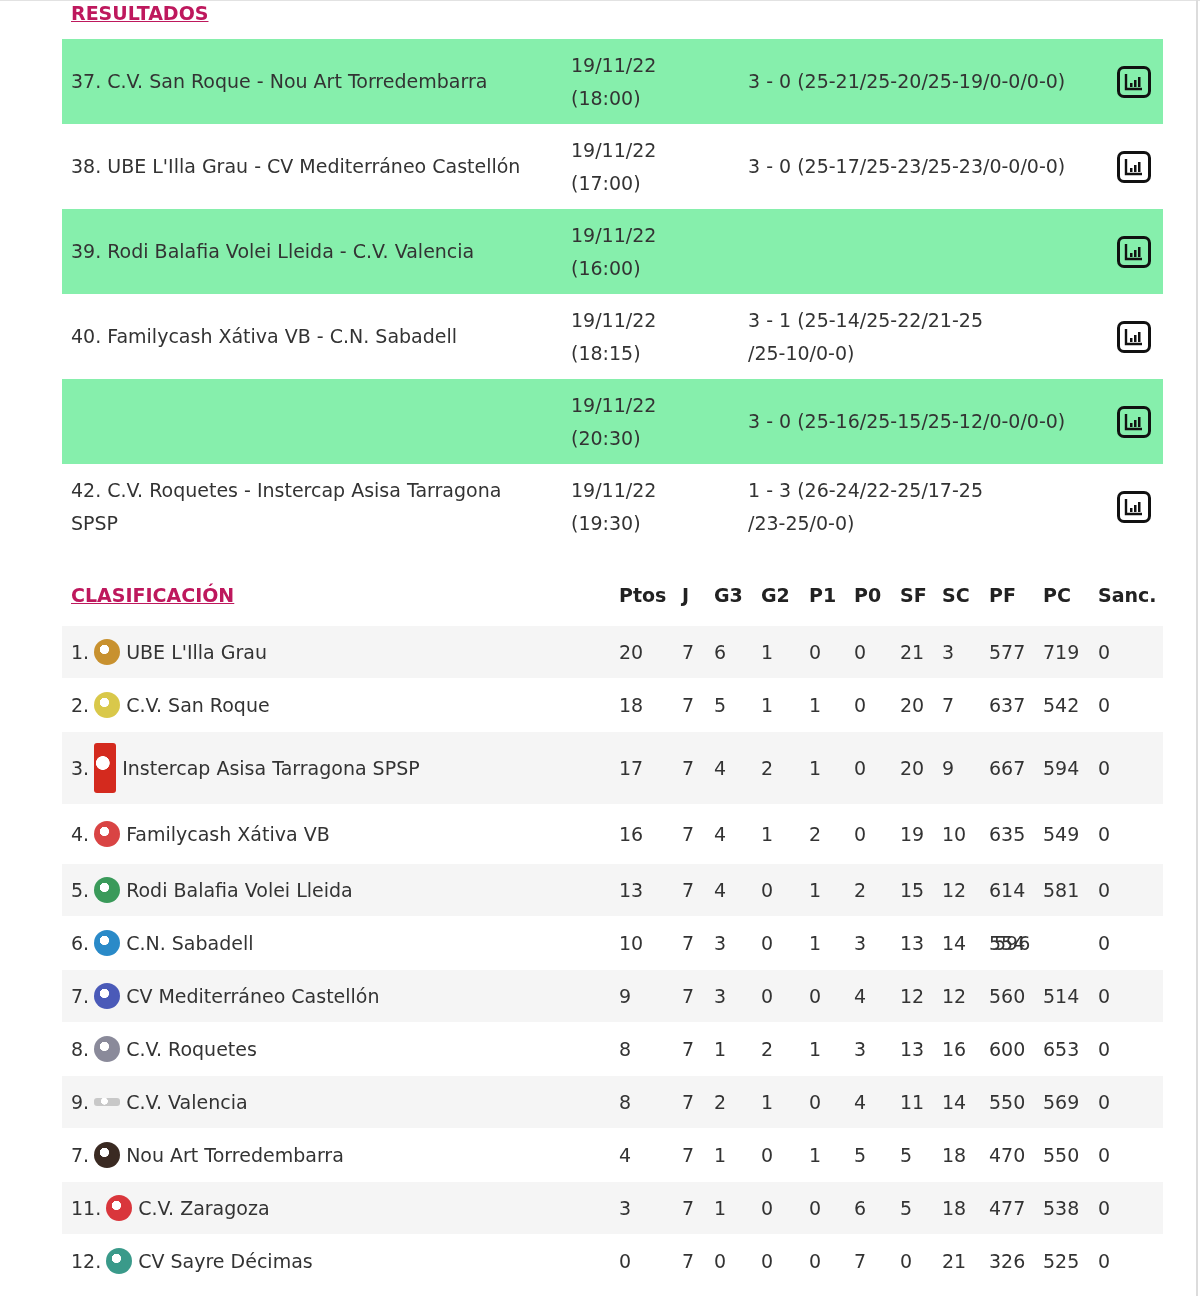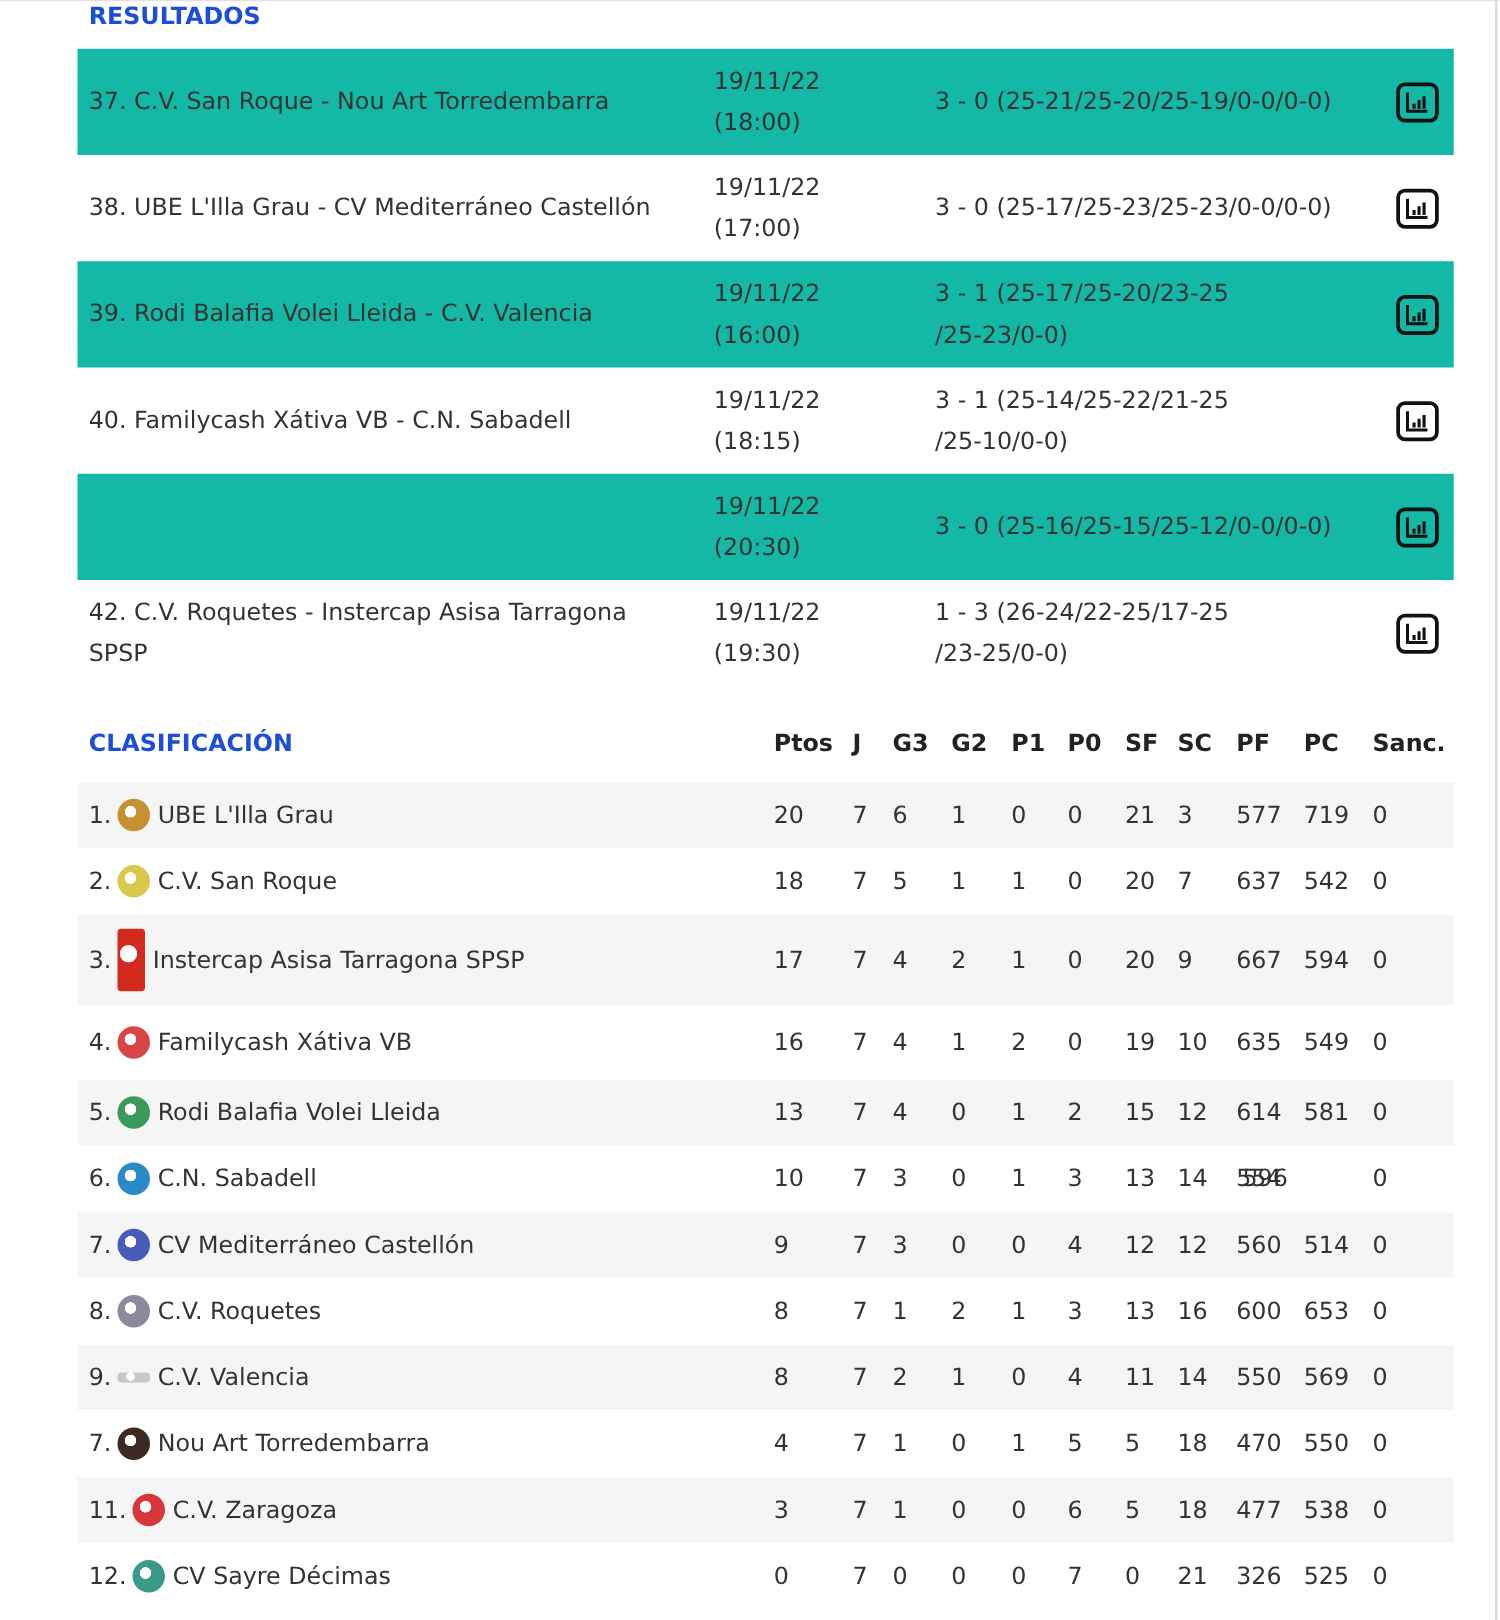--- a/index.html
+++ b/index.html
@@ -1,25 +1,25 @@
 <!DOCTYPE html>
 <html><head>
 <meta charset="utf-8">
 <style>
   html, body { margin:0; padding:0; background:#ffffff; }
   body { width:1200px; height:1296px; position:relative; overflow:hidden;
          font-family:"DejaVu Sans", "Liberation Sans", sans-serif; color:#333333; }
   .topline { position:absolute; left:0; top:0; width:1200px; height:1px; background:#e2e2e2; }
   .rightbar { position:absolute; left:1196px; top:0; width:2px; height:1296px; background:#dcdcdc; }
   .content { position:absolute; left:62px; top:0; width:1101px; }
-  .section-title { font-weight:bold; font-size:19px; color:#1d4ed8; padding-left:9px; letter-spacing:0; }
+  .section-title { font-weight:bold; font-size:19px; color:#be185d; padding-left:9px; letter-spacing:0;text-decoration:underline; }
   #res-title { position:absolute; top:2px; left:0; }
   .results { position:absolute; top:39px; left:0; width:1101px; }
   .res-row { position:relative; height:85px; display:flex; align-items:center; }
-  .res-row.alt { background:#14b8a6; }
+  .res-row.alt { background:#86efac; }
   .res-match { position:absolute; left:9px; width:470px; font-size:19px; line-height:33px; }
   .res-date { position:absolute; left:509px; width:150px; font-size:19px; line-height:33px; }
   .res-score { position:absolute; left:686px; width:345px; font-size:19px; line-height:33px; }
   .stats-btn { position:absolute; left:1055px; width:34px; height:32px; border:3px solid #111; border-radius:7px;
                box-sizing:border-box; cursor:pointer; }
   .stats-btn svg { position:absolute; left:4px; top:3px; }
 
   #cls-header { position:absolute; top:584px; left:0; width:1101px; height:34px; font-weight:bold; font-size:19px; color:#222; }
   #cls-header .section-title { position:absolute; left:0; top:0; }
   .col { position:absolute; text-align:left; }
@@ -63,21 +63,20 @@
             <path d="M2 2 V17 H18" stroke="#111" stroke-width="2.4" fill="none"></path>
             <rect x="6" y="11" width="2.5" height="4" fill="#111"></rect>
             <rect x="10" y="8" width="2.5" height="7" fill="#111"></rect>
             <rect x="14" y="5" width="2.5" height="10" fill="#111"></rect>
           </svg>
         </div>
       </div>
       <div class="res-row alt">
         <div class="res-match">39. Rodi Balafia Volei Lleida - C.V. Valencia</div>
         <div class="res-date"><span>19/11/22</span><br><span>(16:00)</span></div>
-        <div class="res-score"><span>3 - 1 (25-17/25-20/23-25</span><br><span>/25-23/0-0)</span></div>
         <div class="stats-btn">
           <svg width="20" height="20" viewBox="0 0 20 20">
             <path d="M2 2 V17 H18" stroke="#111" stroke-width="2.4" fill="none"></path>
             <rect x="6" y="11" width="2.5" height="4" fill="#111"></rect>
             <rect x="10" y="8" width="2.5" height="7" fill="#111"></rect>
             <rect x="14" y="5" width="2.5" height="10" fill="#111"></rect>
           </svg>
         </div>
       </div>
       <div class="res-row">

